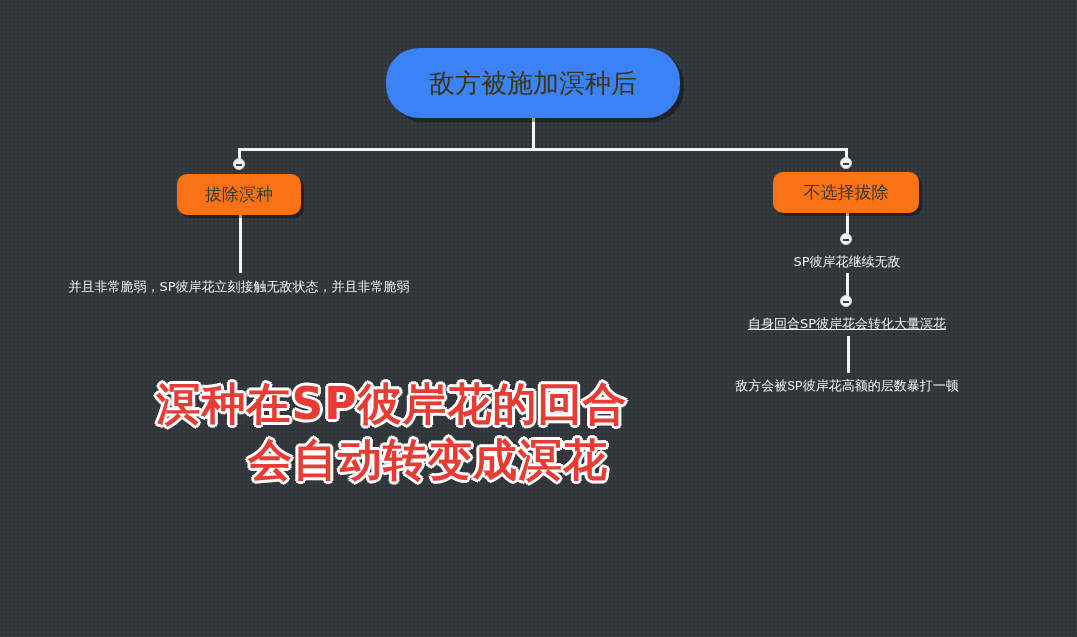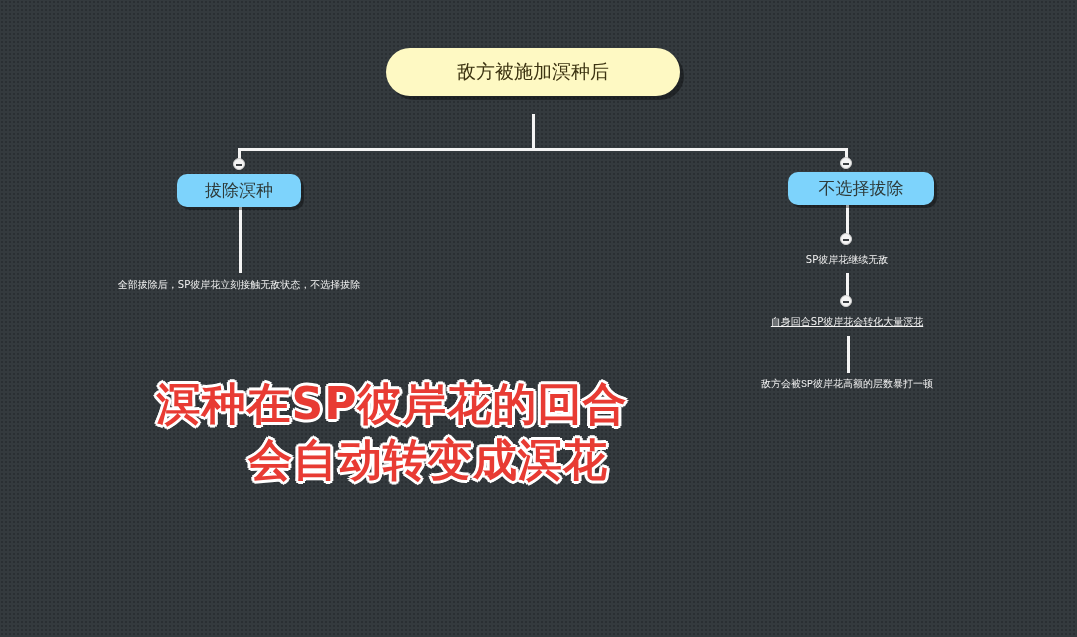--- a/index.html
+++ b/index.html
@@ -14,35 +14,35 @@
   .collapse {
     position: absolute; width: 12px; height: 12px; border-radius: 50%;
     background: #f4f4f4; border: 1px solid #cfcfcf;
     box-sizing: border-box;
   }
   .collapse::after {
     content: ""; position: absolute; left: 2px; right: 2px; top: 5px; height: 1.6px;
     background: #3c4043;
   }
   .root {
-    position: absolute; left: 386px; top: 48px; width: 294px; height: 48px;
-    background: #fef9c3; border-radius: 33px;
+    position: absolute; left: 386px; top: 48px; width: 294px; height: 70px;
+    background: #3b82f6; border-radius: 33px;
     box-shadow: 4px 4px 0 rgba(0,0,0,0.35);
     display: flex; align-items: center; justify-content: center;
-    color: #3d3412; font-size: 19px;
+    color: #3d3412; font-size: 26px;
   }
   .main-node {
-    position: absolute; height: 33px; border-radius: 10px;
-    background: #7dd3fc;
+    position: absolute; height: 41px; border-radius: 10px;
+    background: #f97316;
     box-shadow: 3px 3px 0 rgba(0,0,0,0.35);
     display: flex; align-items: center; justify-content: center;
     color: #2e3b3a; font-size: 17px;
   }
   .leaf {
-    position: absolute; color: #f2f2f2; font-size: 10px; white-space: nowrap;
+    position: absolute; color: #f2f2f2; font-size: 13px; white-space: nowrap;
     transform: translateX(-50%);
   }
   .overlay {
     position: absolute; left: 392px; transform: translateX(-50%);
     color: #e83b33; font-weight: bold; font-size: 44px; letter-spacing: 1px;
     white-space: nowrap; line-height: 52px; text-align: center;
     text-shadow:
       2px 0 0 #fff, -2px 0 0 #fff, 0 2px 0 #fff, 0 -2px 0 #fff,
       2px 2px 0 #fff, -2px -2px 0 #fff, 2px -2px 0 #fff, -2px 2px 0 #fff,
       3px 0 0 #fff, -3px 0 0 #fff, 0 3px 0 #fff, 0 -3px 0 #fff;
@@ -65,23 +65,23 @@
 <div class="collapse" style="left:840px; top:233px;"></div>
 <div class="collapse" style="left:840px; top:295px;"></div>
 
 <div class="root">
   <span>敌方被施加溟种后</span>
 </div>
 
 <div class="main-node" style="left:177px; top:174px; width:124px;">
   <span>拔除溟种</span>
 </div>
-<div class="main-node" style="left:773px; top:172px; width:146px;margin-left:15px;">
+<div class="main-node" style="left:773px; top:172px; width:146px;">
   <span>不选择拔除</span>
 </div>
 
-<div class="leaf" style="left:239px; top:278px;">全部拔除后，SP彼岸花立刻接触无敌状态，不选择拔除</div>
+<div class="leaf" style="left:239px; top:278px;">并且非常脆弱，SP彼岸花立刻接触无敌状态，并且非常脆弱</div>
 <div class="leaf" style="left:847px; top:253px;">SP彼岸花继续无敌</div>
 <div class="leaf" style="left:847px; top:315px;text-decoration:underline;">自身回合SP彼岸花会转化大量溟花</div>
 <div class="leaf" style="left:847px; top:377px;font-family:Liberation Mono, monospace;">敌方会被SP彼岸花高额的层数暴打一顿</div>
 
 <div class="overlay" style="top:378px;">溟种在SP彼岸花的回合</div>
 <div class="overlay" style="top:434px;margin-left:36px;">会自动转变成溟花</div>
 
 </body></html>

